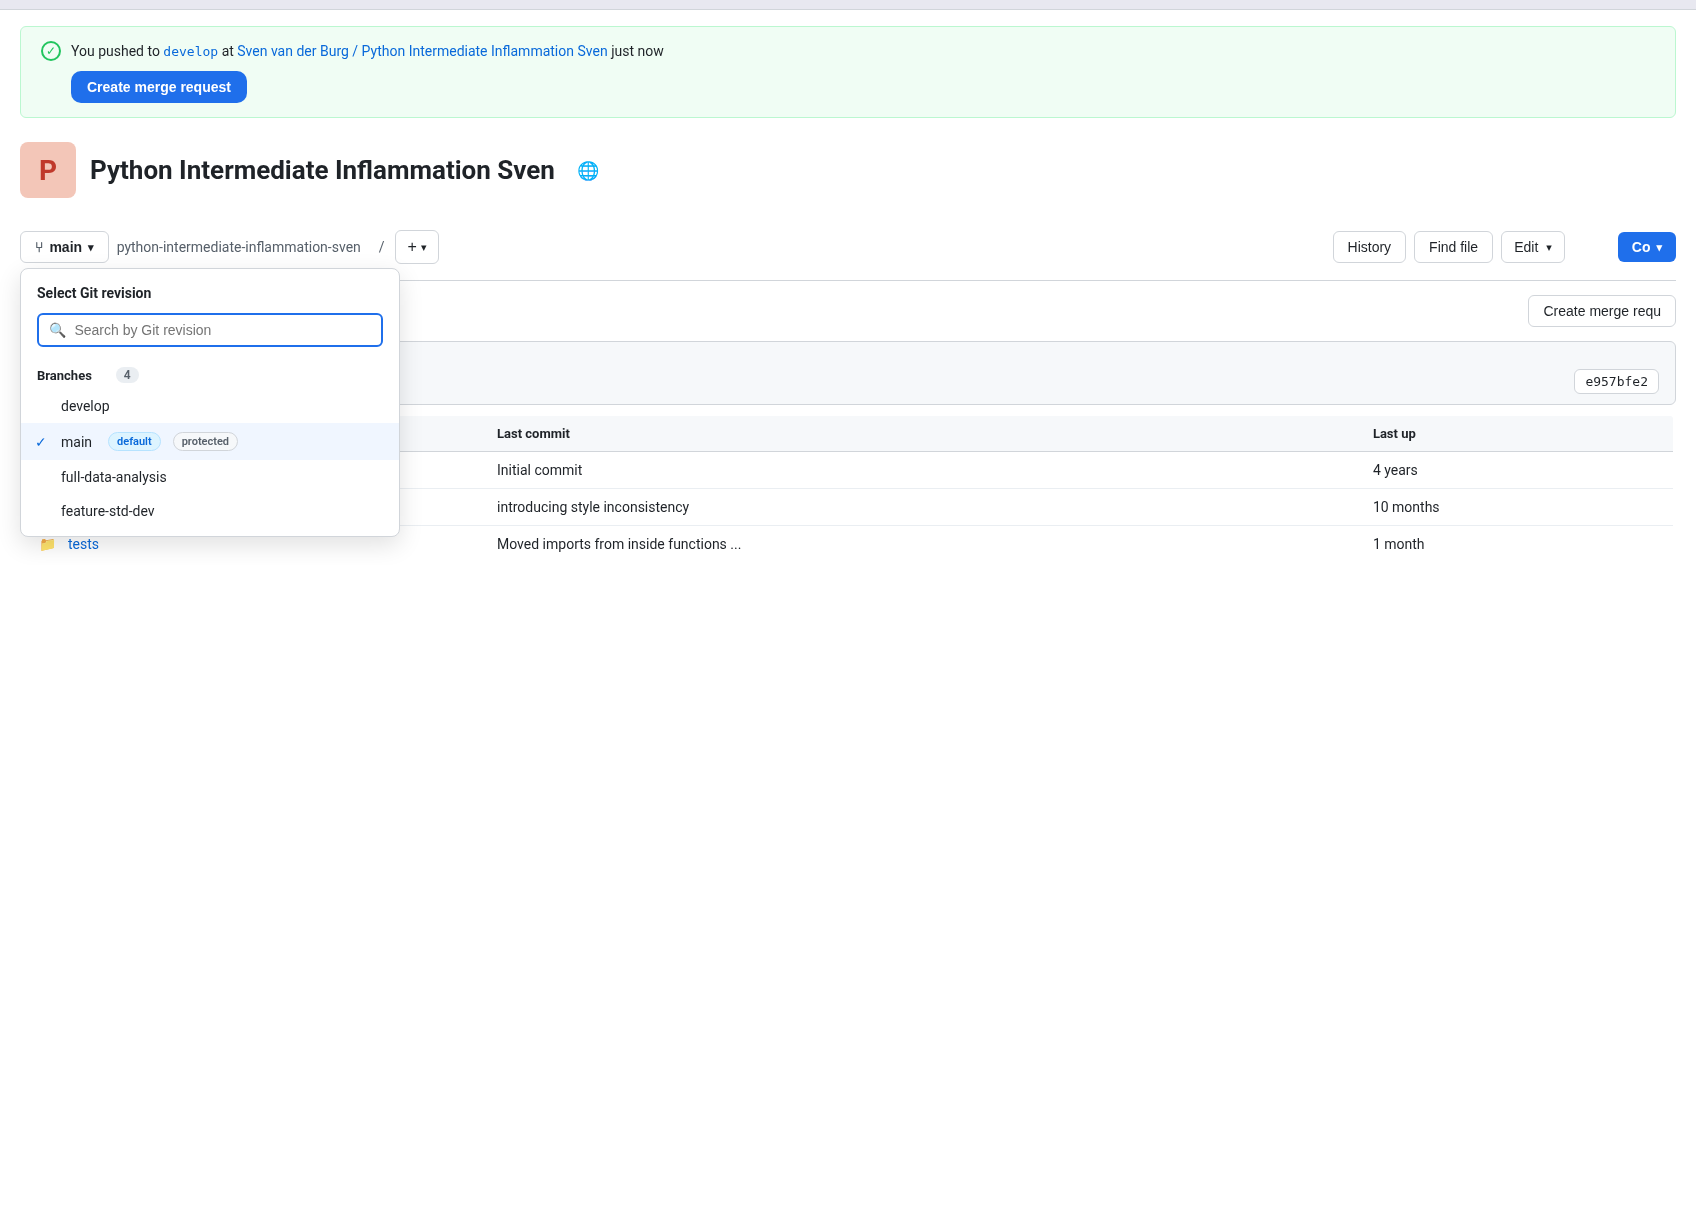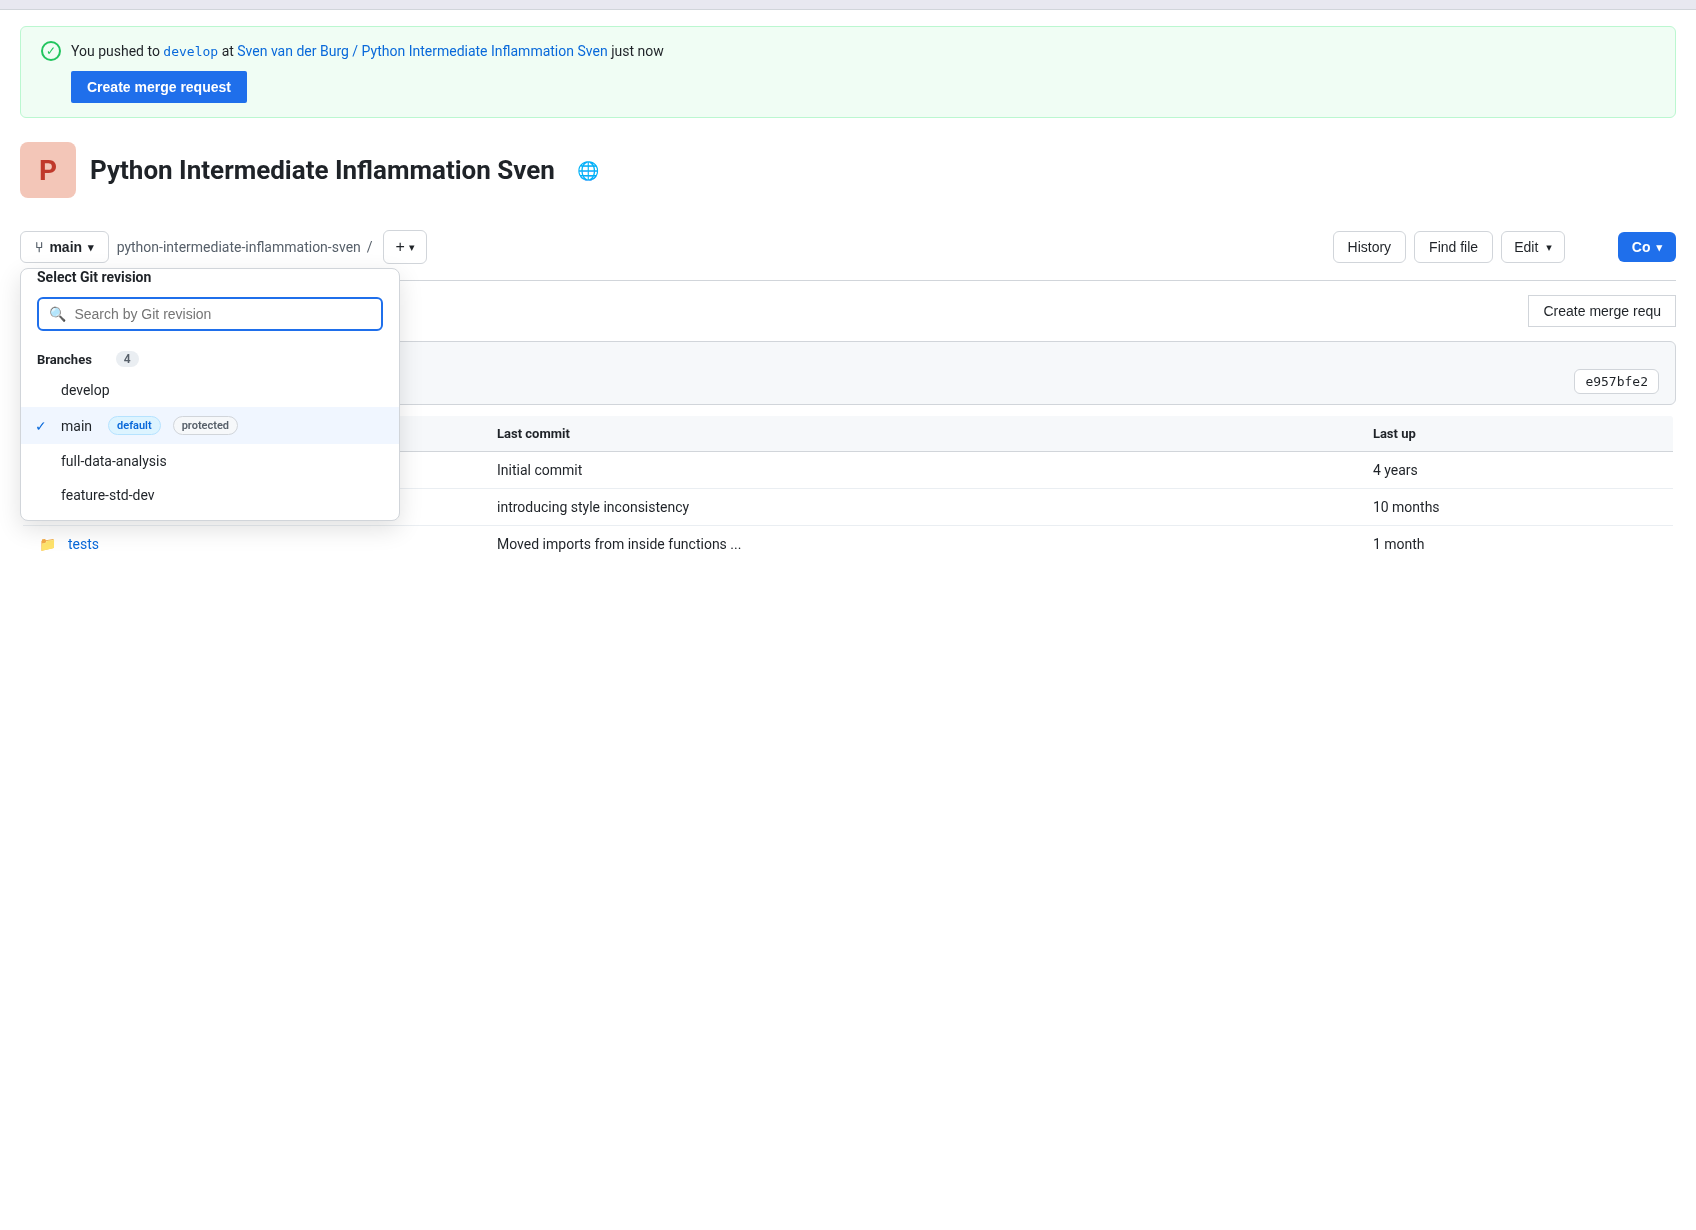--- a/index.html
+++ b/index.html
@@ -50,21 +50,21 @@
     .push-text code {
       background: #f0fdf4;
       color: #0969da;
       font-family: monospace;
       font-size: 13px;
     }
     .create-mr-btn {
       background: #1f6feb;
       color: #fff;
       border: none;
-      border-radius: 2px;
+      border-radius: 10px;
       padding: 8px 16px;
       font-size: 14px;
       font-weight: 600;
       cursor: pointer;
       display: inline-block;
       margin-left: 30px;
     }
 
     
     .repo-header {
@@ -119,21 +119,21 @@
       cursor: pointer;
       color: #1f2328;
     }
     .branch-btn .git-icon {
       font-size: 14px;
       color: #57606a;
     }
     .path-display {
       display: flex;
       align-items: center;
-      gap: 4px;
+      gap: 16px;
       color: #57606a;
       font-size: 14px;
     }
     .path-display .path-text {
       color: #57606a;
     }
     .add-file-btn {
       display: flex;
       align-items: center;
       gap: 4px;
@@ -186,21 +186,21 @@
     .dropdown-panel {
       position: absolute;
       top: 50px;
       left: 0;
       background: #fff;
       border: 1px solid #d1d5da;
       border-radius: 8px;
       box-shadow: 0 8px 24px rgba(0,0,0,0.12);
       width: 380px;
       z-index: 100;
-      padding: 0 0 8px 0;
+      padding: 16px 0 8px 0;
     }
     .dropdown-title {
       font-size: 14px;
       font-weight: 700;
       color: #1f2328;
       padding: 0 16px 12px 16px;
     }
     .search-box {
       margin: 0 16px 12px 16px;
       display: flex;
@@ -285,21 +285,21 @@
     .info-bar-left {
       display: flex;
       align-items: center;
       gap: 6px;
       font-size: 14px;
     }
     .info-bar-link { color: #0969da; text-decoration: none; }
     .create-mr-btn-sm {
       background: #fff;
       border: 1px solid #d1d5da;
-      border-radius: 0;
+      border-radius: 6px;
       padding: 7px 14px;
       font-size: 14px;
       cursor: pointer;
       color: #1f2328;
     }
 
     
     .commit-bar {
       background: #f6f8fa;
       border: 1px solid #d1d5da;

